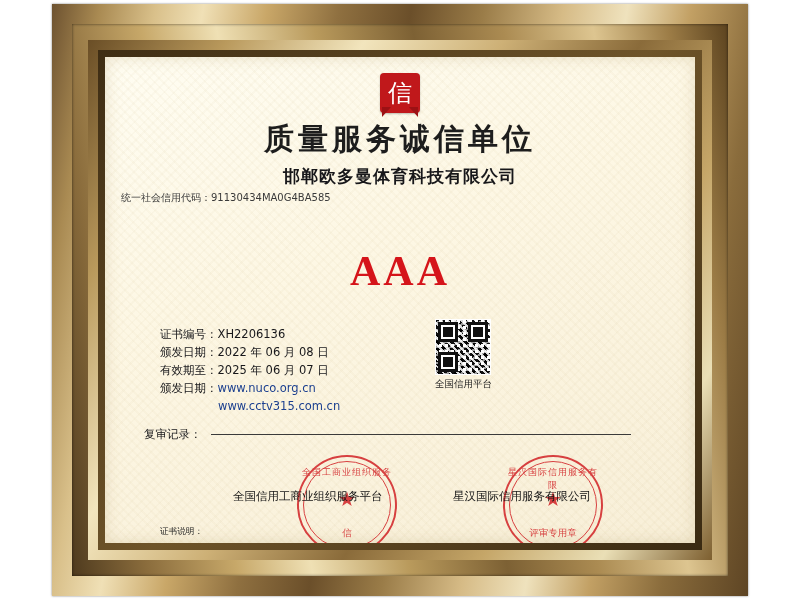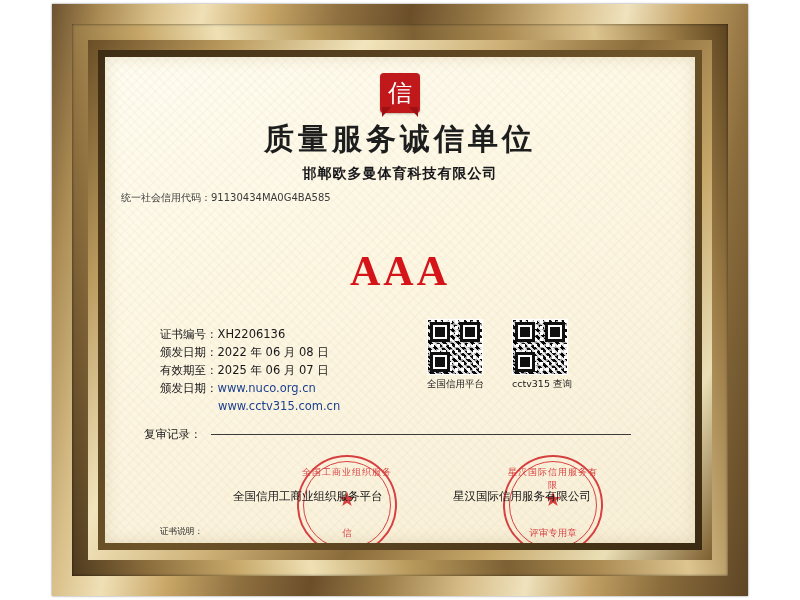--- a/index.html
+++ b/index.html
@@ -123,21 +123,21 @@
     font-size: 30px;
     font-weight: bold;
     letter-spacing: 4px;
     color: #1d1d1d;
     font-family: "DejaVu Sans", sans-serif;
   }
   .company-name {
     position: absolute;
     left: 0; right: 0; top: 108px;
     text-align: center;
-    font-size: 14px;
+    font-size: 17px;
     font-weight: bold;
     letter-spacing: 1px;
     color: #17171a;
     font-family: "DejaVu Sans", sans-serif;
   }
   .credit-code {
     position: absolute;
     left: 16px; right: 0; top: 134px;
     font-size: 10px;
     color: #3a3a3a;
@@ -176,21 +176,21 @@
     font-family: "DejaVu Sans", sans-serif;
   }
   .details .row { white-space: nowrap; }
   .details .label { display: inline-block; text-align: center; }
   .details .value { display: inline-block; }
   .details .url { color: #1b3f8f; }
 
   
   .qr-area {
     position: absolute;
-    left: 322px; top: 262px;
+    left: 330px; top: 262px;
     display: flex;
     gap: 28px;
   }
   .qr-block { text-align: center; }
   .qr-img {
     width: 54px; height: 54px;
     background-color: #fff;
     background-image:
       repeating-linear-gradient(0deg, #101010 0 3px, rgba(0,0,0,0) 3px 6px),
       repeating-linear-gradient(90deg, #101010 0 3px, rgba(0,0,0,0) 3px 6px);
@@ -357,34 +357,20 @@
                     </span>
                   <span class="fp tr">
                       <i></i>
                     </span>
                   <span class="fp bl">
                       <i></i>
                     </span>
                 </div>
                 <div class="qr-caption">全国信用平台</div>
               </div>
-              <div class="qr-block">
-                <div class="qr-img">
-                  <span class="fp tl">
-                      <i></i>
-                    </span>
-                  <span class="fp tr">
-                      <i></i>
-                    </span>
-                  <span class="fp bl">
-                      <i></i>
-                    </span>
-                </div>
-                <div class="qr-caption">cctv315 查询</div>
-              </div>
             </div>
 
             <div class="review-line">
               <span>复审记录：</span>
               <span class="rule"></span>
             </div>
 
             <div class="seal" id="seal-left">
               <div class="ring"></div>
               <div class="arc-top">全国工商业组织服务</div>

